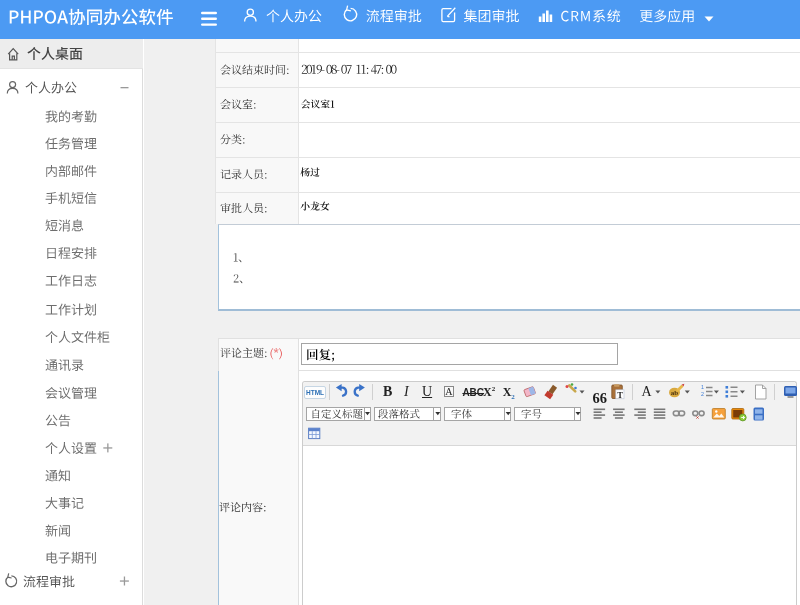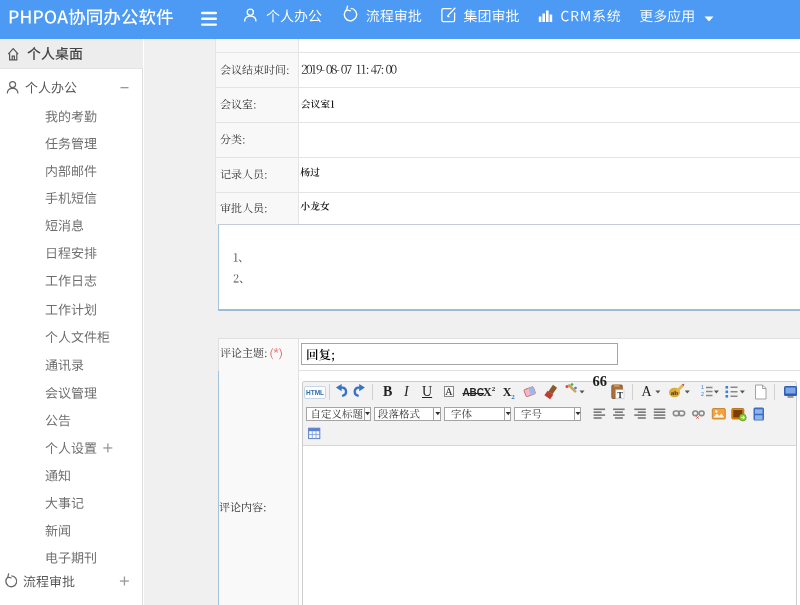--- a/index.html
+++ b/index.html
@@ -42,21 +42,21 @@
 <div class="abs" style="left:371.7px;top:384px;width:1px;height:16px;background:#d0d0d0"></div>
 <div class="abs" style="left:632px;top:384px;width:1px;height:16px;background:#d0d0d0"></div>
 <div class="abs" style="left:774px;top:384px;width:1px;height:16px;background:#d0d0d0"></div>
 <div class="abs" style="left:383px;top:384px;font-family:'Liberation Serif';font-size:14px;font-weight:bold;color:#222">B</div>
 <div class="abs" style="left:404px;top:384px;font-family:'Liberation Serif';font-size:14px;font-style:italic;color:#222">I</div>
 <div class="abs" style="left:422px;top:384px;font-family:'Liberation Serif';font-size:14px;text-decoration:underline;color:#222">U</div>
 <div class="abs" style="left:443.8px;top:386px;width:10px;height:11px;border:1px solid #888;background:#f8f8f8;font-family:'Liberation Serif';font-size:10px;color:#222;text-align:center;line-height:10px">A</div>
 <div class="abs" style="left:462.4px;top:387px;font-family:Liberation Sans, sans-serif;font-size:10px;font-weight:bold;text-decoration:line-through;color:#222">ABC</div>
 <div class="abs" style="left:483px;top:385px;font-family:'Liberation Serif';font-size:12px;font-weight:bold;color:#222">X<sup style="font-size:7px">2</sup></div>
 <div class="abs" style="left:502.7px;top:385px;font-family:'Liberation Serif';font-size:12px;font-weight:bold;color:#222">X<sub style="font-size:7px;color:#2b6fb5">2</sub></div>
-<div class="abs" style="left:592.5px;top:373px;font-family:'Liberation Serif';font-size:14.5px;font-weight:bold;color:#1d1d1d">66</div>
+<div class="abs" style="left:592.5px;top:390px;font-family:'Liberation Serif';font-size:14.5px;font-weight:bold;color:#1d1d1d">66</div>
 <div class="abs" style="left:641.5px;top:385px;font-family:'Liberation Serif';font-size:14px;color:#1a1a1a;line-height:13px">A</div>
 
 <div class="abs" style="left:306.2px;top:407px;width:64.5px;height:14px;background:#fff;border:1px solid #a5a5a5"></div>
 <div class="abs" style="left:363.5px;top:407px;width:1px;height:14px;background:#a5a5a5"></div>
 <div class="abs" style="left:374px;top:407px;width:66.5px;height:14px;background:#fff;border:1px solid #a5a5a5"></div>
 <div class="abs" style="left:433.3px;top:407px;width:1px;height:14px;background:#a5a5a5"></div>
 <div class="abs" style="left:443.8px;top:407px;width:67px;height:14px;background:#fff;border:1px solid #a5a5a5"></div>
 <div class="abs" style="left:503.7px;top:407px;width:1px;height:14px;background:#a5a5a5"></div>
 <div class="abs" style="left:513.5px;top:407px;width:67px;height:14px;background:#fff;border:1px solid #a5a5a5"></div>
 <div class="abs" style="left:573.5px;top:407px;width:1px;height:14px;background:#a5a5a5"></div>

